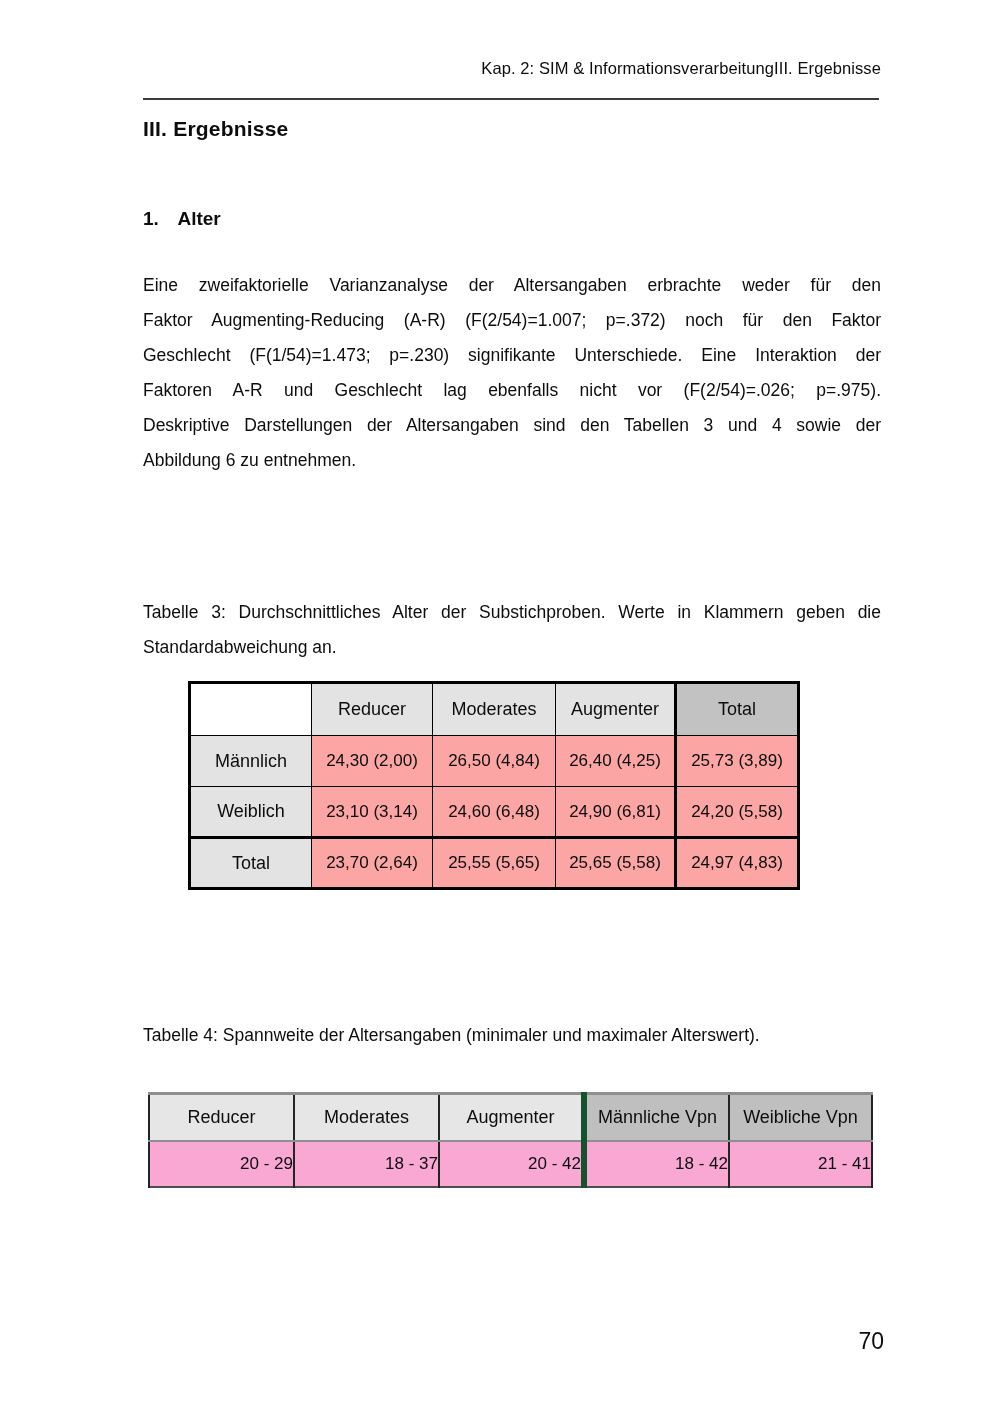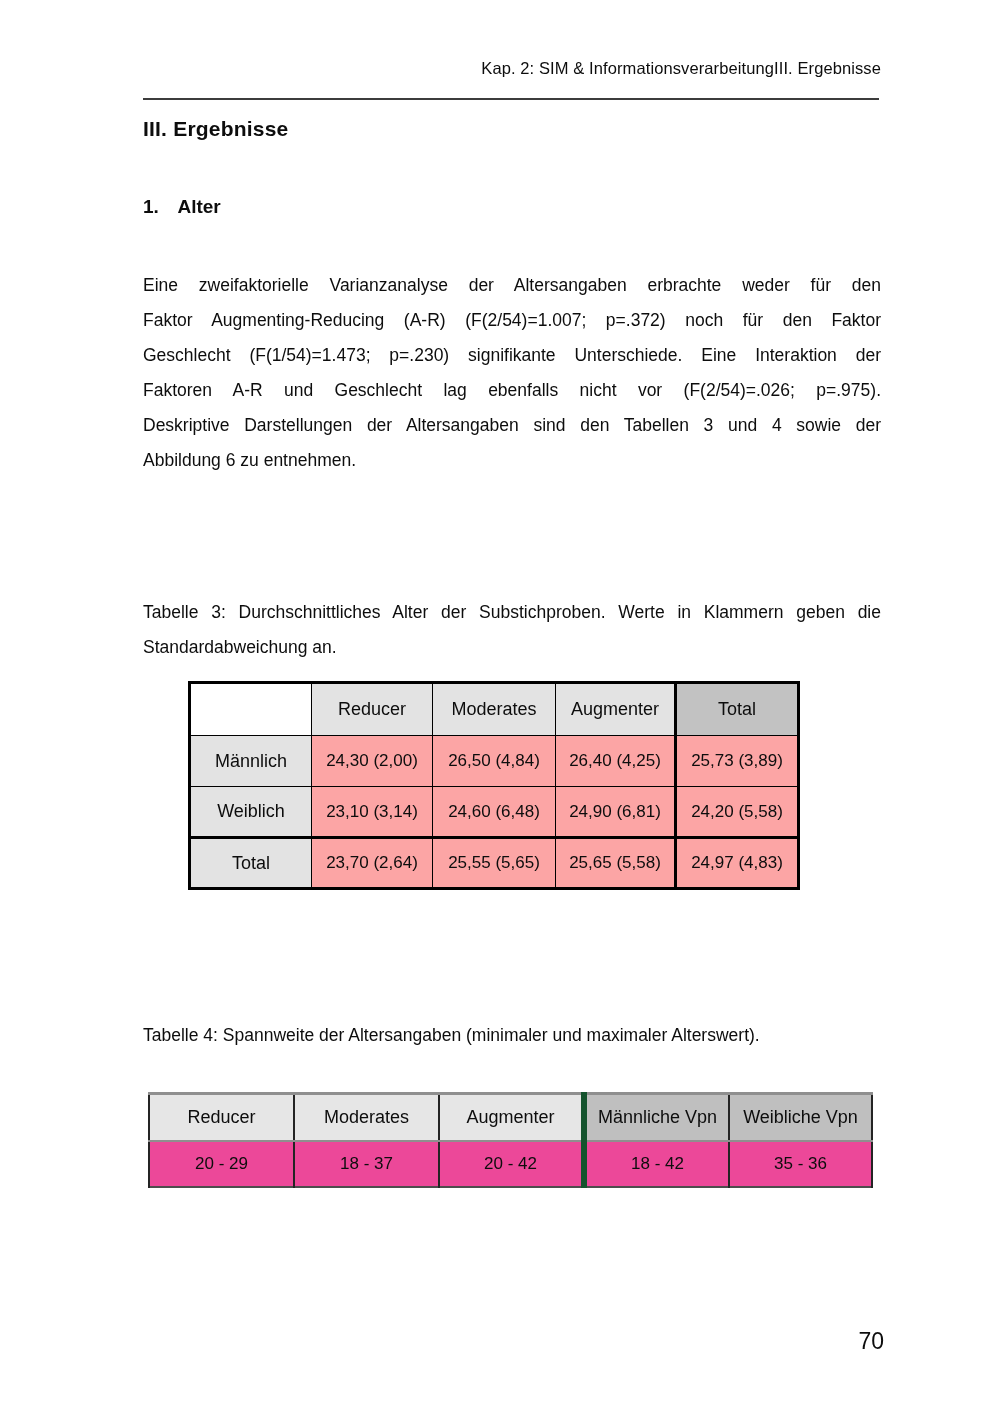--- a/index.html
+++ b/index.html
@@ -17,21 +17,21 @@
   }
   .divider {
     position:absolute; left:143px; top:98px; width:736px;
     border-top:2px solid #3c3c3c;
   }
   
   .h1 {
     position:absolute; left:143px; top:117px;
     font-size:21px; font-weight:bold; letter-spacing:0.2px;
   }
-  .h2 { position:absolute; left:143px; top:196px; font-size:19px; font-weight:bold; }
+  .h2 { position:absolute; left:143px; top:208px; font-size:19px; font-weight:bold; }
   .h2 .num { margin-right:14px; }
   
   .para {
     position:absolute; left:143px; top:268px; width:738px;
     font-size:17.5px; line-height:35px;
   }
   .pline { text-align:justify; text-align-last:justify; white-space:normal; }
   .pline.last { text-align-last:left; }
   
   .caption { position:absolute; left:143px; width:738px; font-size:17.5px; line-height:35px; }
@@ -67,21 +67,21 @@
   .t4 th, .t4 td {
     border-left:2px solid #242424; border-right:2px solid #242424;
     padding:0; text-align:center; vertical-align:middle; font-weight:normal; overflow:hidden;
   }
   .t4 thead tr { height:47px; }
   .t4 tbody tr { height:46px; }
   .t4 th { border-bottom:2px solid #8f8f8f; font-size:18px; }
   .t4 .light { background:#e6e6e6; }
   .t4 .dark { background:#bfbfbf; }
   .t4 .sep { border-left:6px solid #14532d; }
-  .t4 td { background:#ec4899; }
+  .t4 td { background:#f9a8d4;text-align:right; }
   
   .pagenum { position:absolute; top:1328px; right:116px; font-size:23px; }
 </style>
 </head>
 <body>
 
 <div class="page">
 
   <div class="running-header">
     <span>Kap. 2: SIM &amp; Informationsverarbeitung</span>
@@ -171,20 +171,20 @@
         <th class="dark sep">Männliche Vpn</th>
         <th class="dark">Weibliche Vpn</th>
       </tr>
     </thead>
     <tbody>
       <tr>
         <td>20 - 29</td>
         <td>18 - 37</td>
         <td>20 - 42</td>
         <td class="sep">18 - 42</td>
-        <td>35 - 36</td>
+        <td>21 - 41</td>
       </tr>
     </tbody>
   </table>
 
   <div class="pagenum">70</div>
 
 </div>
 
 </body></html>

